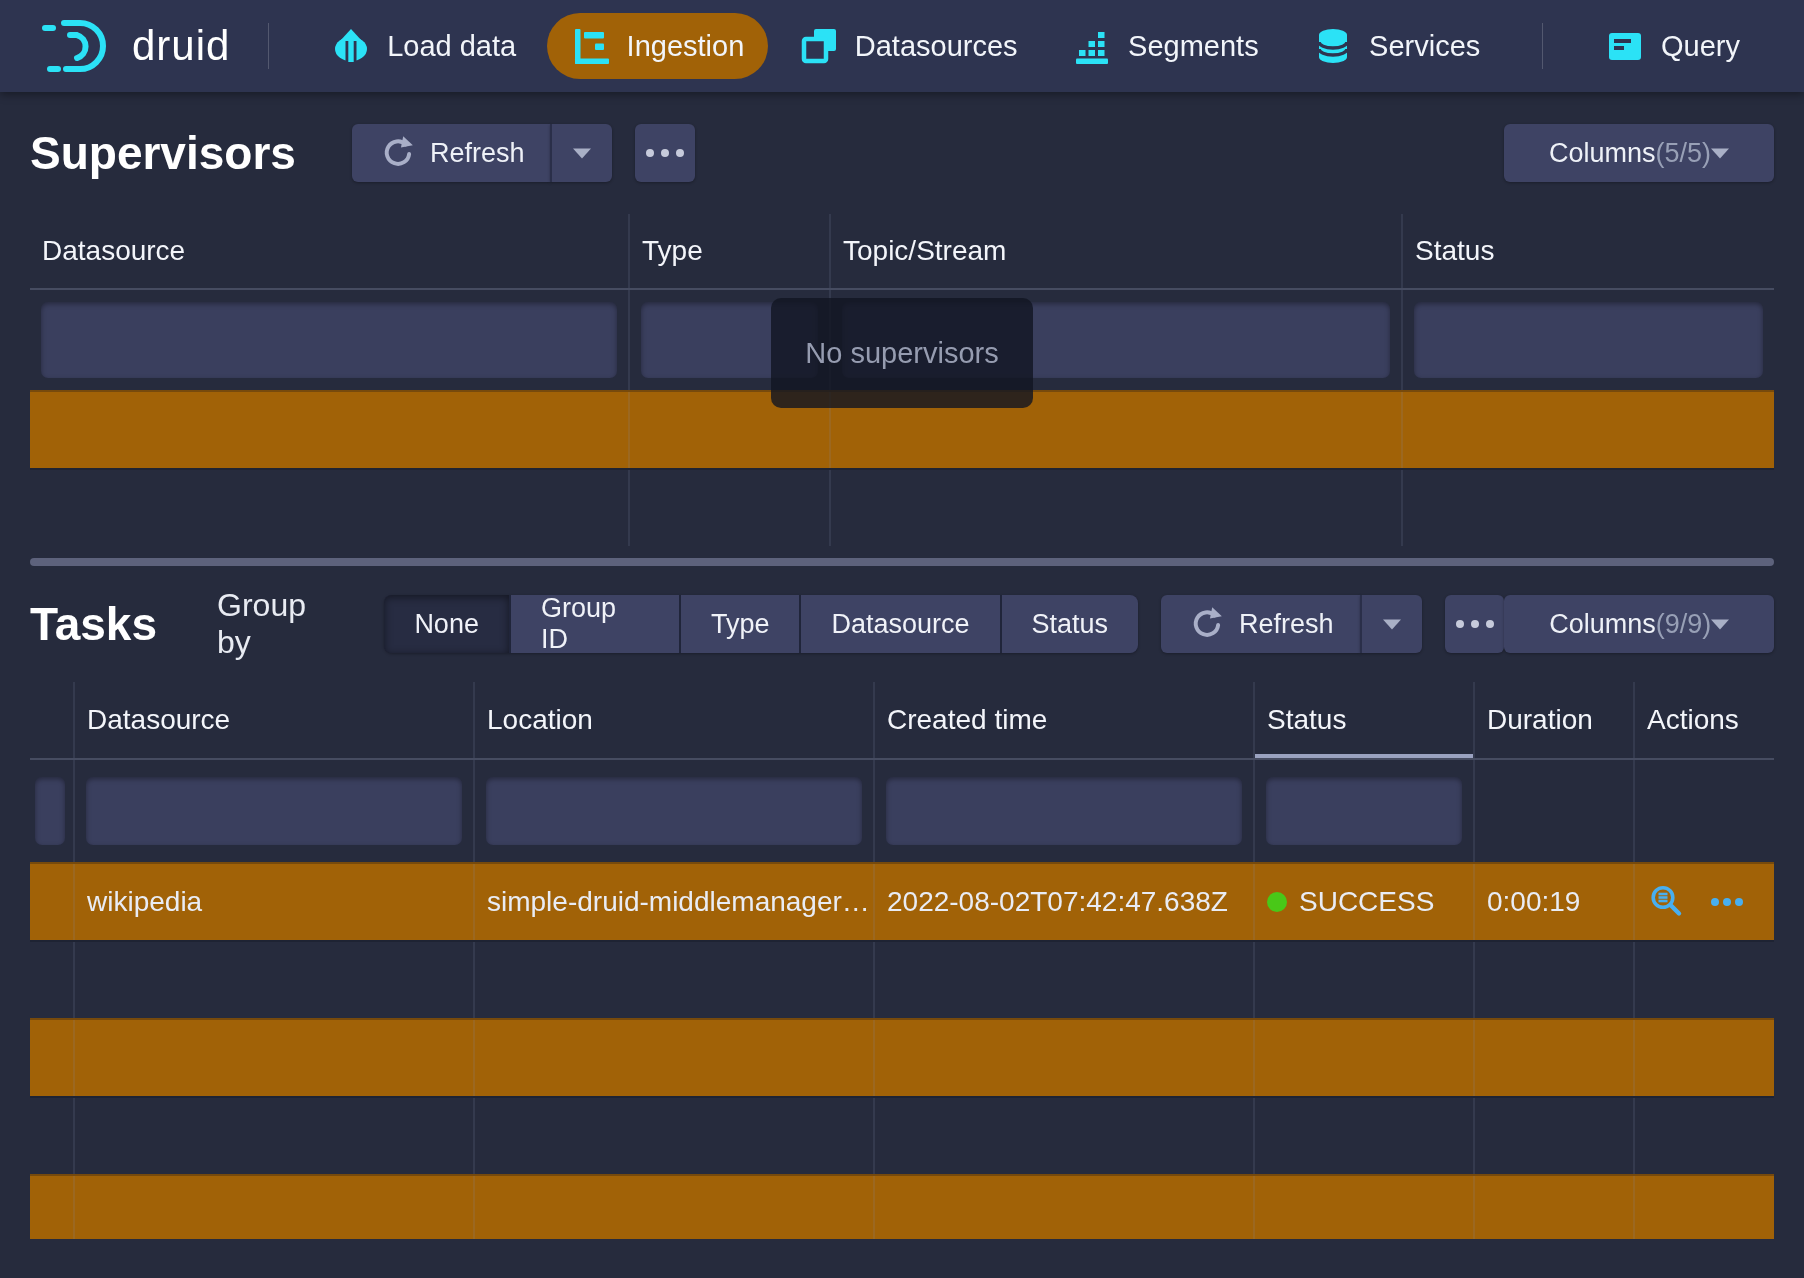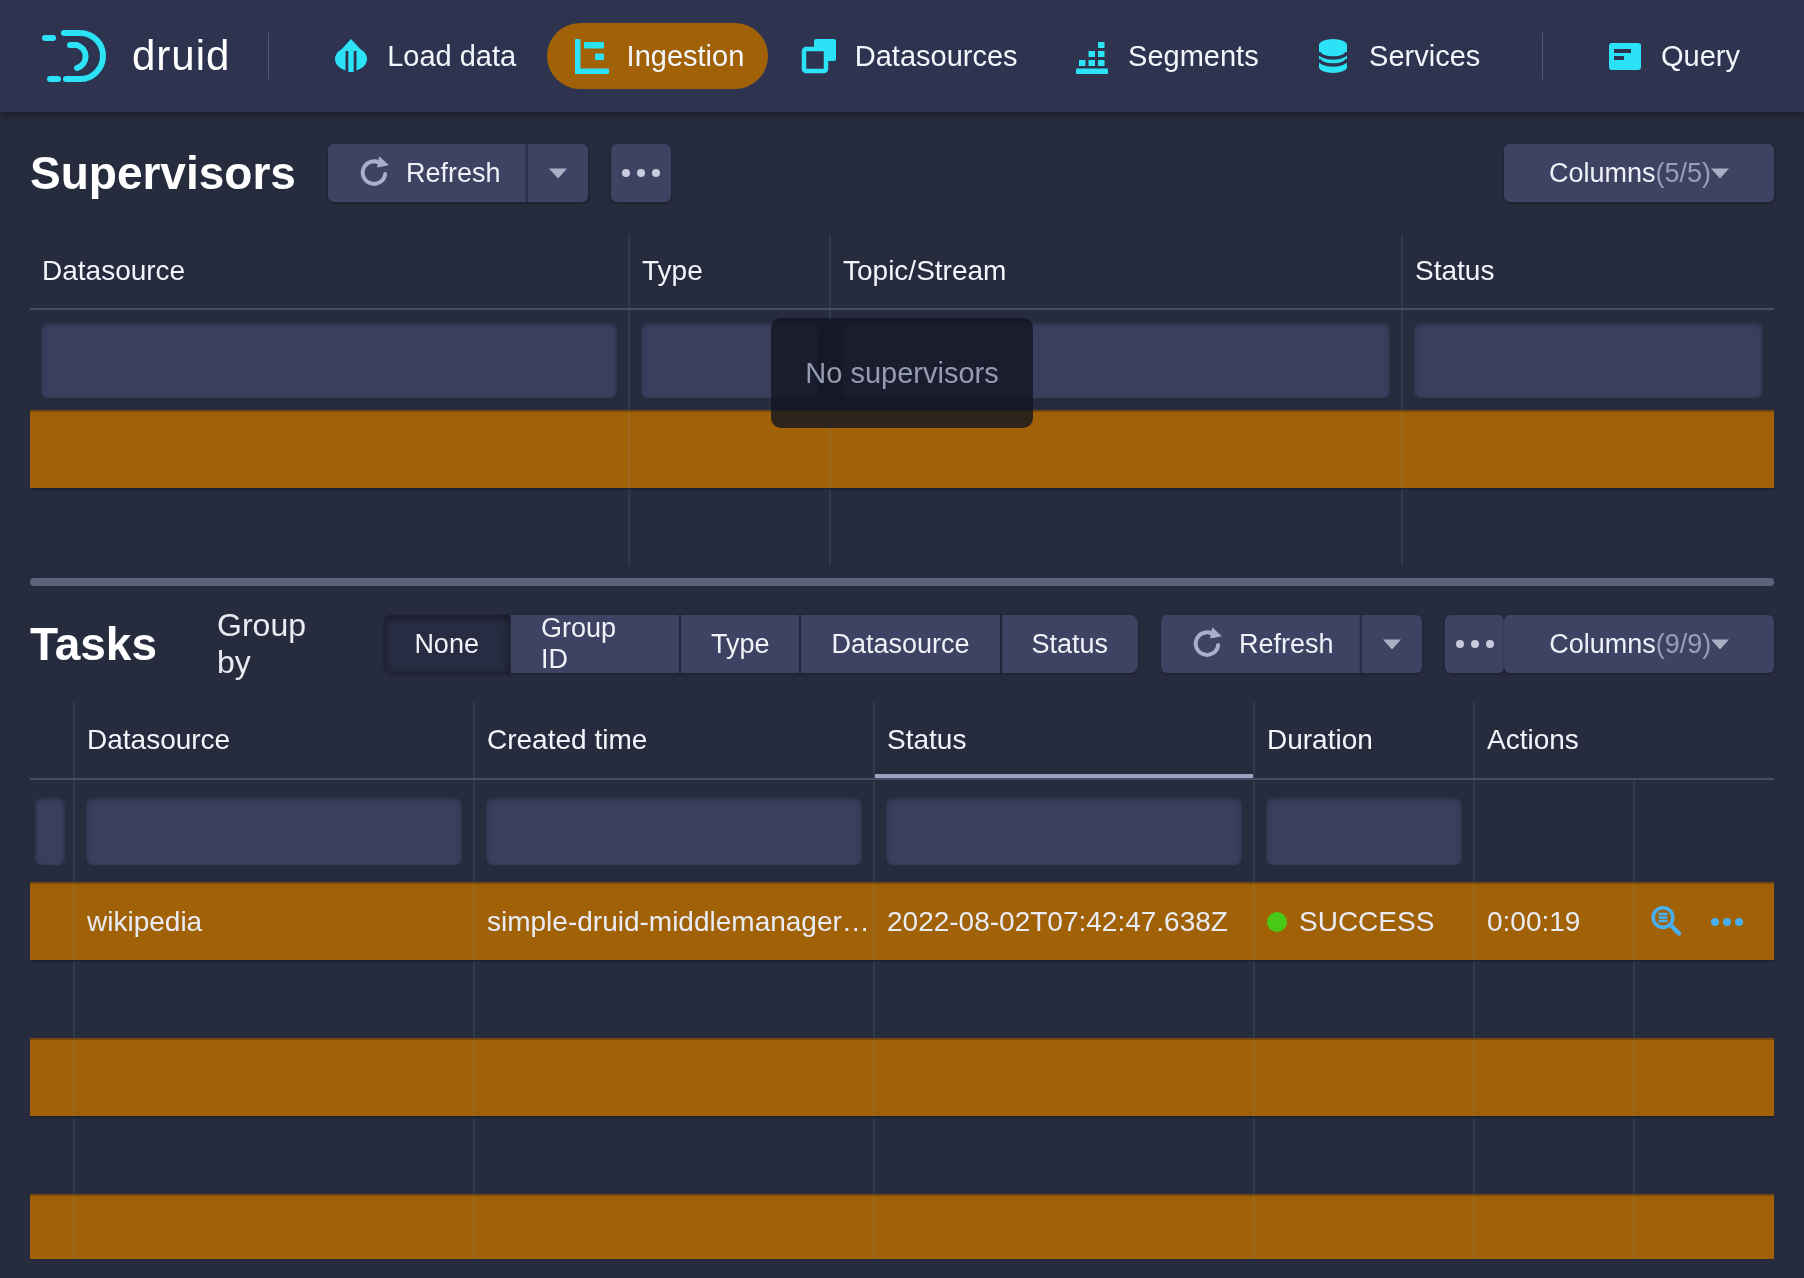--- a/index.html
+++ b/index.html
@@ -5,21 +5,21 @@
   * { margin:0; padding:0; box-sizing:border-box; }
   html,body { width:1804px; height:1278px; overflow:hidden; }
   body {
     background:#262b3d;
     font-family:"Liberation Sans","DejaVu Sans",sans-serif;
     color:#eef1f7;
   }
 
   
   .navbar {
-    height:112px; background:#2e3450; display:flex; align-items:center;
+    height:92px; background:#2e3450; display:flex; align-items:center;
     padding:0 40px; box-shadow:0 3px 8px rgba(0,0,0,0.35); position:relative; z-index:5;
   }
   .logo { display:flex; align-items:center; gap:16px; }
   .logo-text { font-size:42px; color:#ffffff; letter-spacing:1px; }
   .nav-divider { width:2px; height:46px; background:rgba(255,255,255,0.18); margin:0 38px; }
   .nav-item {
     display:flex; align-items:center; gap:16px; font-size:29px; color:#f2f5fa;
     padding:0 24px; height:66px; border-radius:33px; cursor:pointer; white-space:nowrap;
   }
   .nav-item.active { background:#a16207; }
@@ -47,21 +47,21 @@
   .refresh-svg { width:36px; height:36px; }
 
   .groupby-label { font-size:32px; color:#e8ebf2; margin:0 36px 0 60px; }
   .btn-group { display:flex; gap:2px; background:#20253a; border-radius:8px; overflow:hidden;
     box-shadow:0 1px 3px rgba(0,0,0,0.3); }
   .btn-group .gbtn {
     height:58px; padding:7px 30px; display:flex; align-items:center; font-size:27px;
     background:#3e4364; color:#f0f2f8; cursor:pointer;
   }
   .btn-group .gbtn.active { background:#272c42; box-shadow:inset 0 2px 8px rgba(0,0,0,0.5); }
-  .mr40 { margin-right:32px; } .mr28 { margin-right:23px; }
+  .mr40 { margin-right:56px; } .mr28 { margin-right:23px; }
 
   
   .t-wrap { position:relative; width:1744px; }
   .t-row { display:grid; width:100%; }
   .sup-grid { grid-template-columns:598px 201px 572px 1fr; }
   .task-grid { grid-template-columns:43px 400px 400px 380px 220px 160px 1fr; }
   .t-row > div { border-left:2px solid rgba(130,139,170,0.16); display:flex; align-items:center;
     overflow:hidden; white-space:nowrap; }
   .t-row > div:first-child { border-left:none; }
   .h-row { height:76px; border-bottom:2px solid rgba(155,163,190,0.28); }
@@ -293,20 +293,21 @@
       <svg class="caret-svg" viewBox="0 0 16 9">
         <polygon points="0,0 16,0 8,9" fill="#a9b0c6"></polygon>
       </svg>
     </div>
   </div>
 
   <div class="t-wrap">
     <div class="t-row task-grid h-row tall">
       <div class="h-cell"></div>
       <div class="h-cell">Datasource</div>
+      <div class="h-cell">Location</div>
       <div class="h-cell">Created time</div>
       <div class="h-cell">
         <span>Status</span>
         <span class="sort-bar"></span>
       </div>
       <div class="h-cell">Duration</div>
       <div class="h-cell">Actions</div>
     </div>
 
     <div class="t-row task-grid f-row task">

